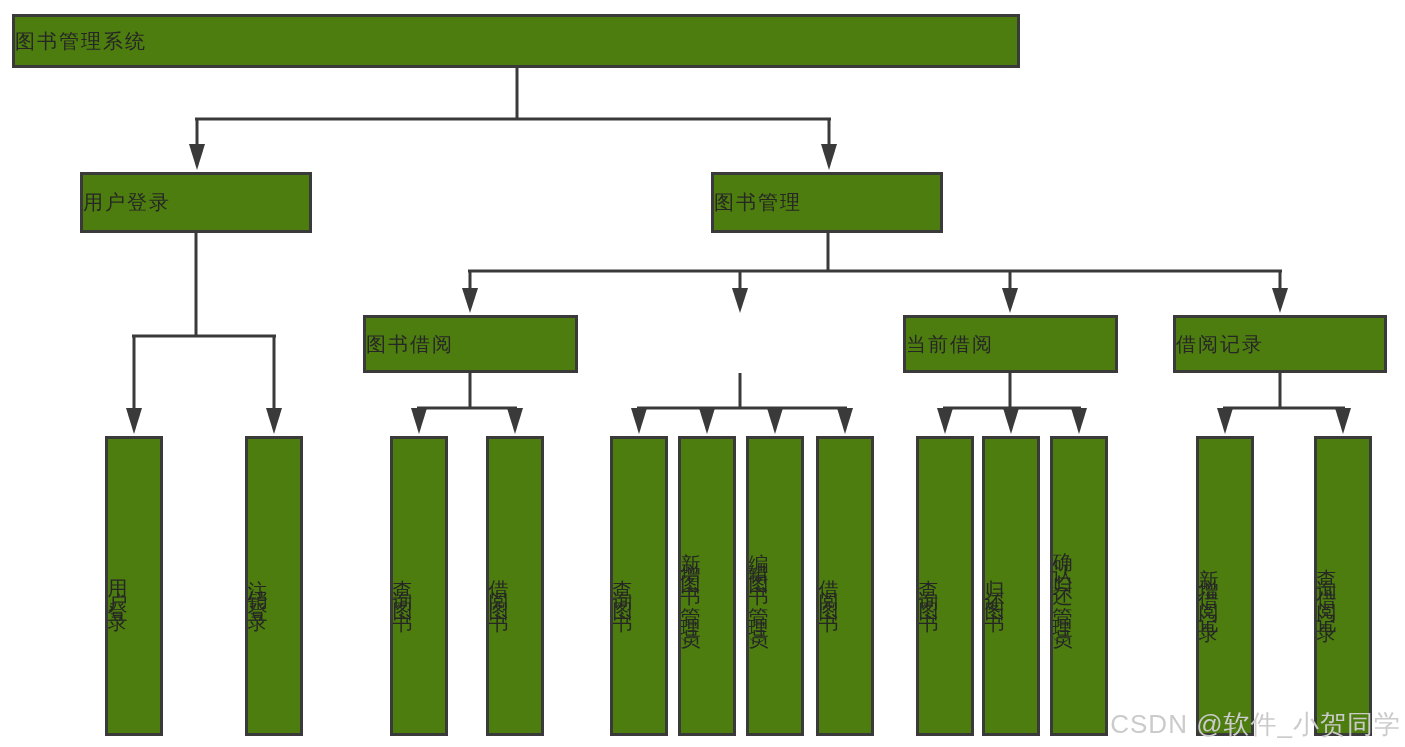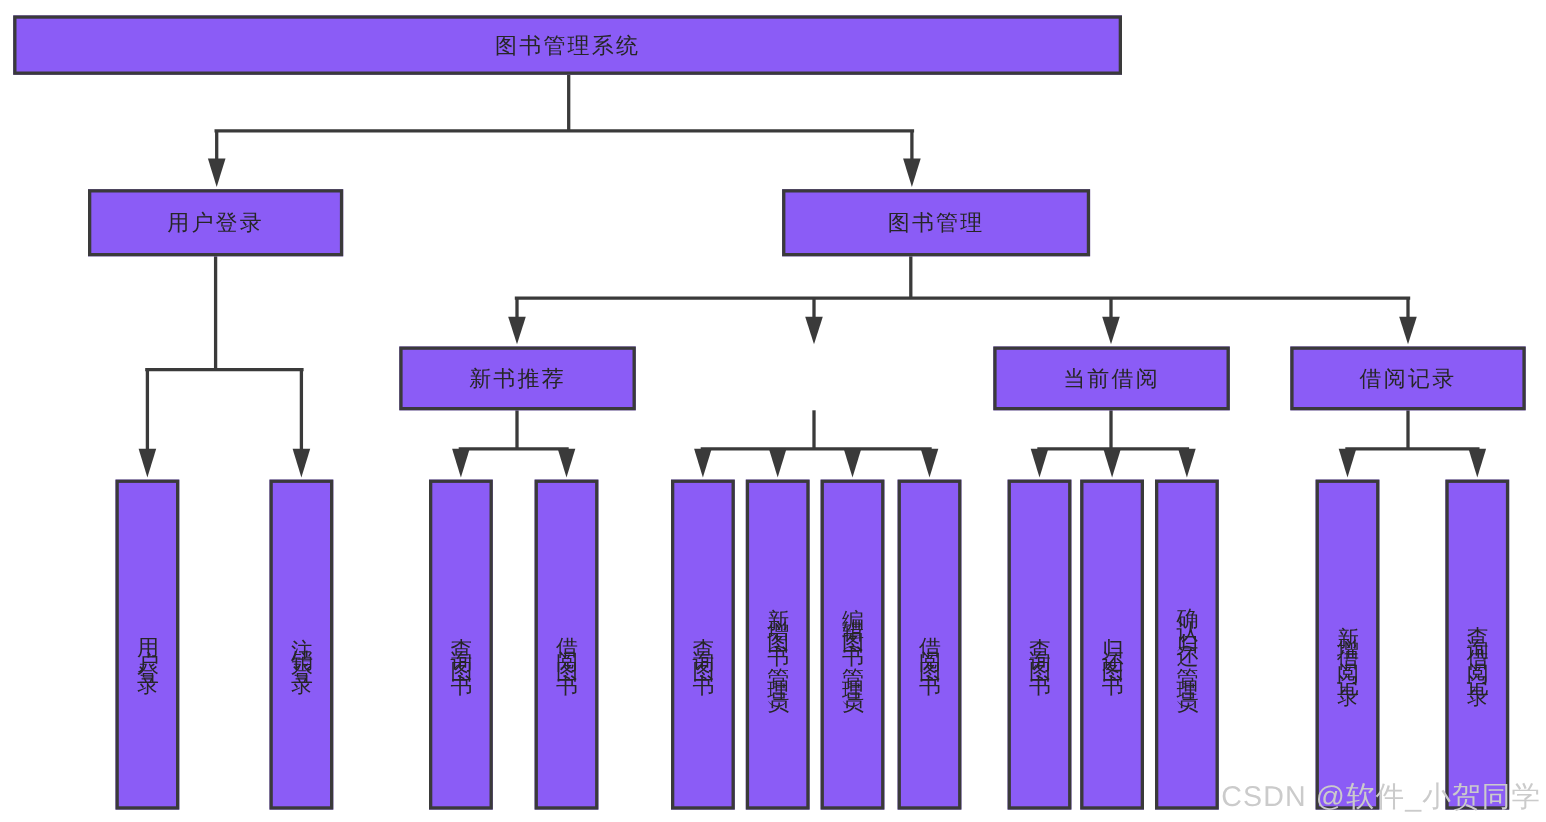--- a/index.html
+++ b/index.html
@@ -25,25 +25,25 @@
     stroke: #3a3a3a;
     stroke-width: 3;
   }
   svg.connectors polygon {
     fill: #3a3a3a;
     stroke: none;
   }
   .hbox, .vbox {
     position: absolute;
     box-sizing: border-box;
-    background: #8b5cf6;
+    background: #4d7c0f;
     border: 3px solid #3a3a3a;
     display: flex;
     align-items: center;
-    justify-content: center;
+    justify-content: flex-start;
     color: #262626;
     z-index: 2;
   }
   .hbox span {
     font-size: 20px;
     letter-spacing: 2px;
     white-space: nowrap;
   }
   .vbox span {
     writing-mode: vertical-rl;
@@ -134,26 +134,26 @@
     </g>
   </svg>
 
   <div class="hbox" style="left:12px;top:14px;width:1008px;height:54px">
     <span>图书管理系统</span>
   </div>
 
   <div class="hbox" style="left:80px;top:172px;width:232px;height:61px">
     <span>用户登录</span>
   </div>
-  <div class="hbox" style="left:711px;top:172px;width:280px;height:61px">
+  <div class="hbox" style="left:711px;top:172px;width:232px;height:61px">
     <span>图书管理</span>
   </div>
 
   <div class="hbox" style="left:363px;top:315px;width:215px;height:58px">
-    <span>新书推荐</span>
+    <span>图书借阅</span>
   </div>
   <div class="hbox" style="left:903px;top:315px;width:215px;height:58px">
     <span>当前借阅</span>
   </div>
   <div class="hbox" style="left:1173px;top:315px;width:214px;height:58px">
     <span>借阅记录</span>
   </div>
 
   <div class="vbox" style="left:105px;top:436px;width:58px;height:300px">
     <span>用户登录</span>

